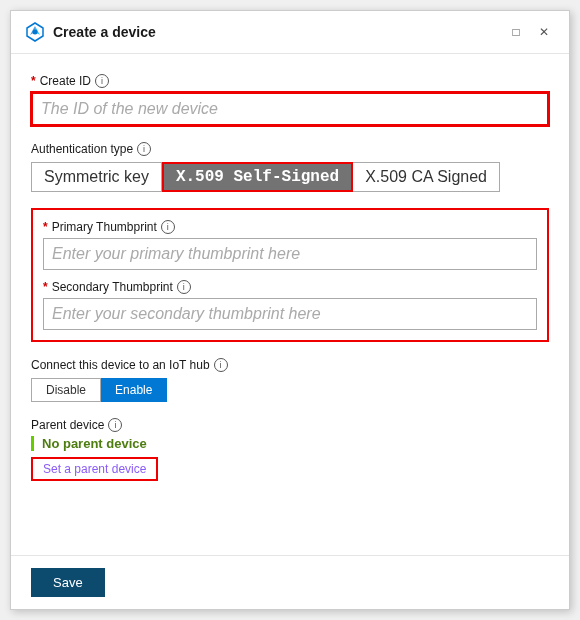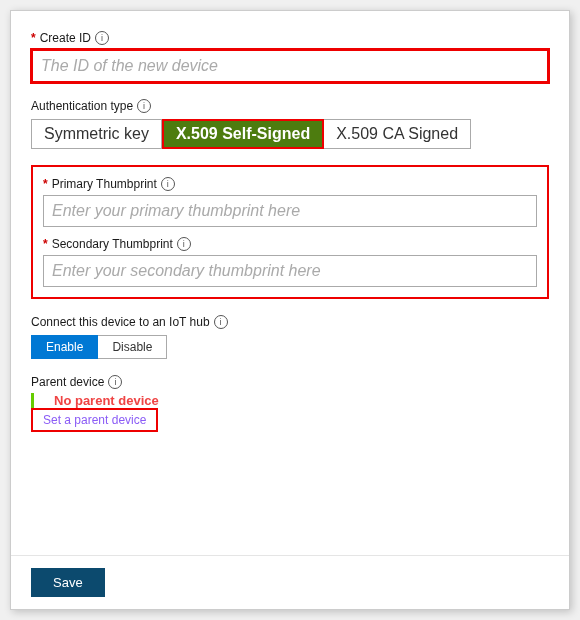--- a/index.html
+++ b/index.html
@@ -121,25 +121,26 @@
       padding: 4px 12px;
       font-size: 16px;
       cursor: pointer;
       font-family: inherit;
       color: #333;
     }
     .auth-btn:not(:first-child) {
       border-left: none;
     }
     .auth-btn.selected {
-      background: #4d7c0f;
+      background: #737373;
       color: #fff;
       border-color: #e00;
       border: 2px solid #e00;
       font-weight: 600;
+      font-family: Liberation Mono, monospace;
     }
     .thumbprint-block {
       border: 2px solid #e00;
       padding: 10px 10px;
       margin-bottom: 16px;
     }
     .thumbprint-field {
       margin-bottom: 10px;
     }
     .thumbprint-field:last-child {
@@ -169,23 +170,24 @@
       background: #0078d4;
       color: #fff;
       border-color: #0078d4;
     }
     .parent-device-row {
       margin-bottom: 10px;
     }
     .no-parent-label {
       font-weight: bold;
       font-size: 13px;
-      color: #ef4444;
-      padding-left: 20px;
+      color: #4d7c0f;
+      padding-left: 8px;
       border-left: 3px solid #6c0;
+      margin-bottom: 6px;
       display: block;
     }
     .set-parent-link {
       display: inline-block;
       border: 2px solid #e00;
       padding: 3px 10px;
       color: #8b5cf6;
       cursor: pointer;
       font-size: 12px;
       text-decoration: none;
@@ -206,20 +208,36 @@
       font-size: 13px;
       cursor: pointer;
       font-family: inherit;
     }
   </style>
 </head>
 <body>
 
 <div class="dialog">
 
+  <div class="title-bar">
+    <div class="title-bar-left">
+
+      <svg class="title-icon" viewBox="0 0 20 20" xmlns="http://www.w3.org/2000/svg">
+        <polygon points="10,1 18,6 18,14 10,19 2,14 2,6" fill="none" stroke="#0078d4" stroke-width="1.5"></polygon>
+        <polygon points="10,4 10,10 5,13" fill="#0078d4" opacity="0.7"></polygon>
+        <polygon points="10,4 15,13 10,10" fill="#00b4f0" opacity="0.8"></polygon>
+        <circle cx="10" cy="10" r="2.5" fill="#0078d4"></circle>
+      </svg>
+      <span class="title-text">Create a device</span>
+    </div>
+    <div class="title-bar-right">
+      <button class="window-btn">□</button>
+      <button class="window-btn">✕</button>
+    </div>
+  </div>
 
   <div class="dialog-body">
 
     <div class="field-group">
       <div class="field-label">
         <span class="required">*</span>
         <span>Create ID</span>
         <span class="info-icon">i</span>
       </div>
       <input type="text" class="text-input highlighted" placeholder="The ID of the new device" style="">
@@ -257,22 +275,22 @@
         <input type="text" class="text-input" placeholder="Enter your secondary thumbprint here" style="">
       </div>
     </div>
 
     <div class="connect-row">
       <div class="field-label">
         <span>Connect this device to an IoT hub</span>
         <span class="info-icon">i</span>
       </div>
       <div class="connect-buttons">
+        <button class="connect-btn">Disable</button>
         <button class="connect-btn selected">Enable</button>
-        <button class="connect-btn">Disable</button>
       </div>
     </div>
 
     <div class="parent-device-row">
       <div class="field-label">
         <span>Parent device</span>
         <span class="info-icon">i</span>
       </div>
       <span class="no-parent-label">No parent device</span>
       <a class="set-parent-link">Set a parent device</a>

